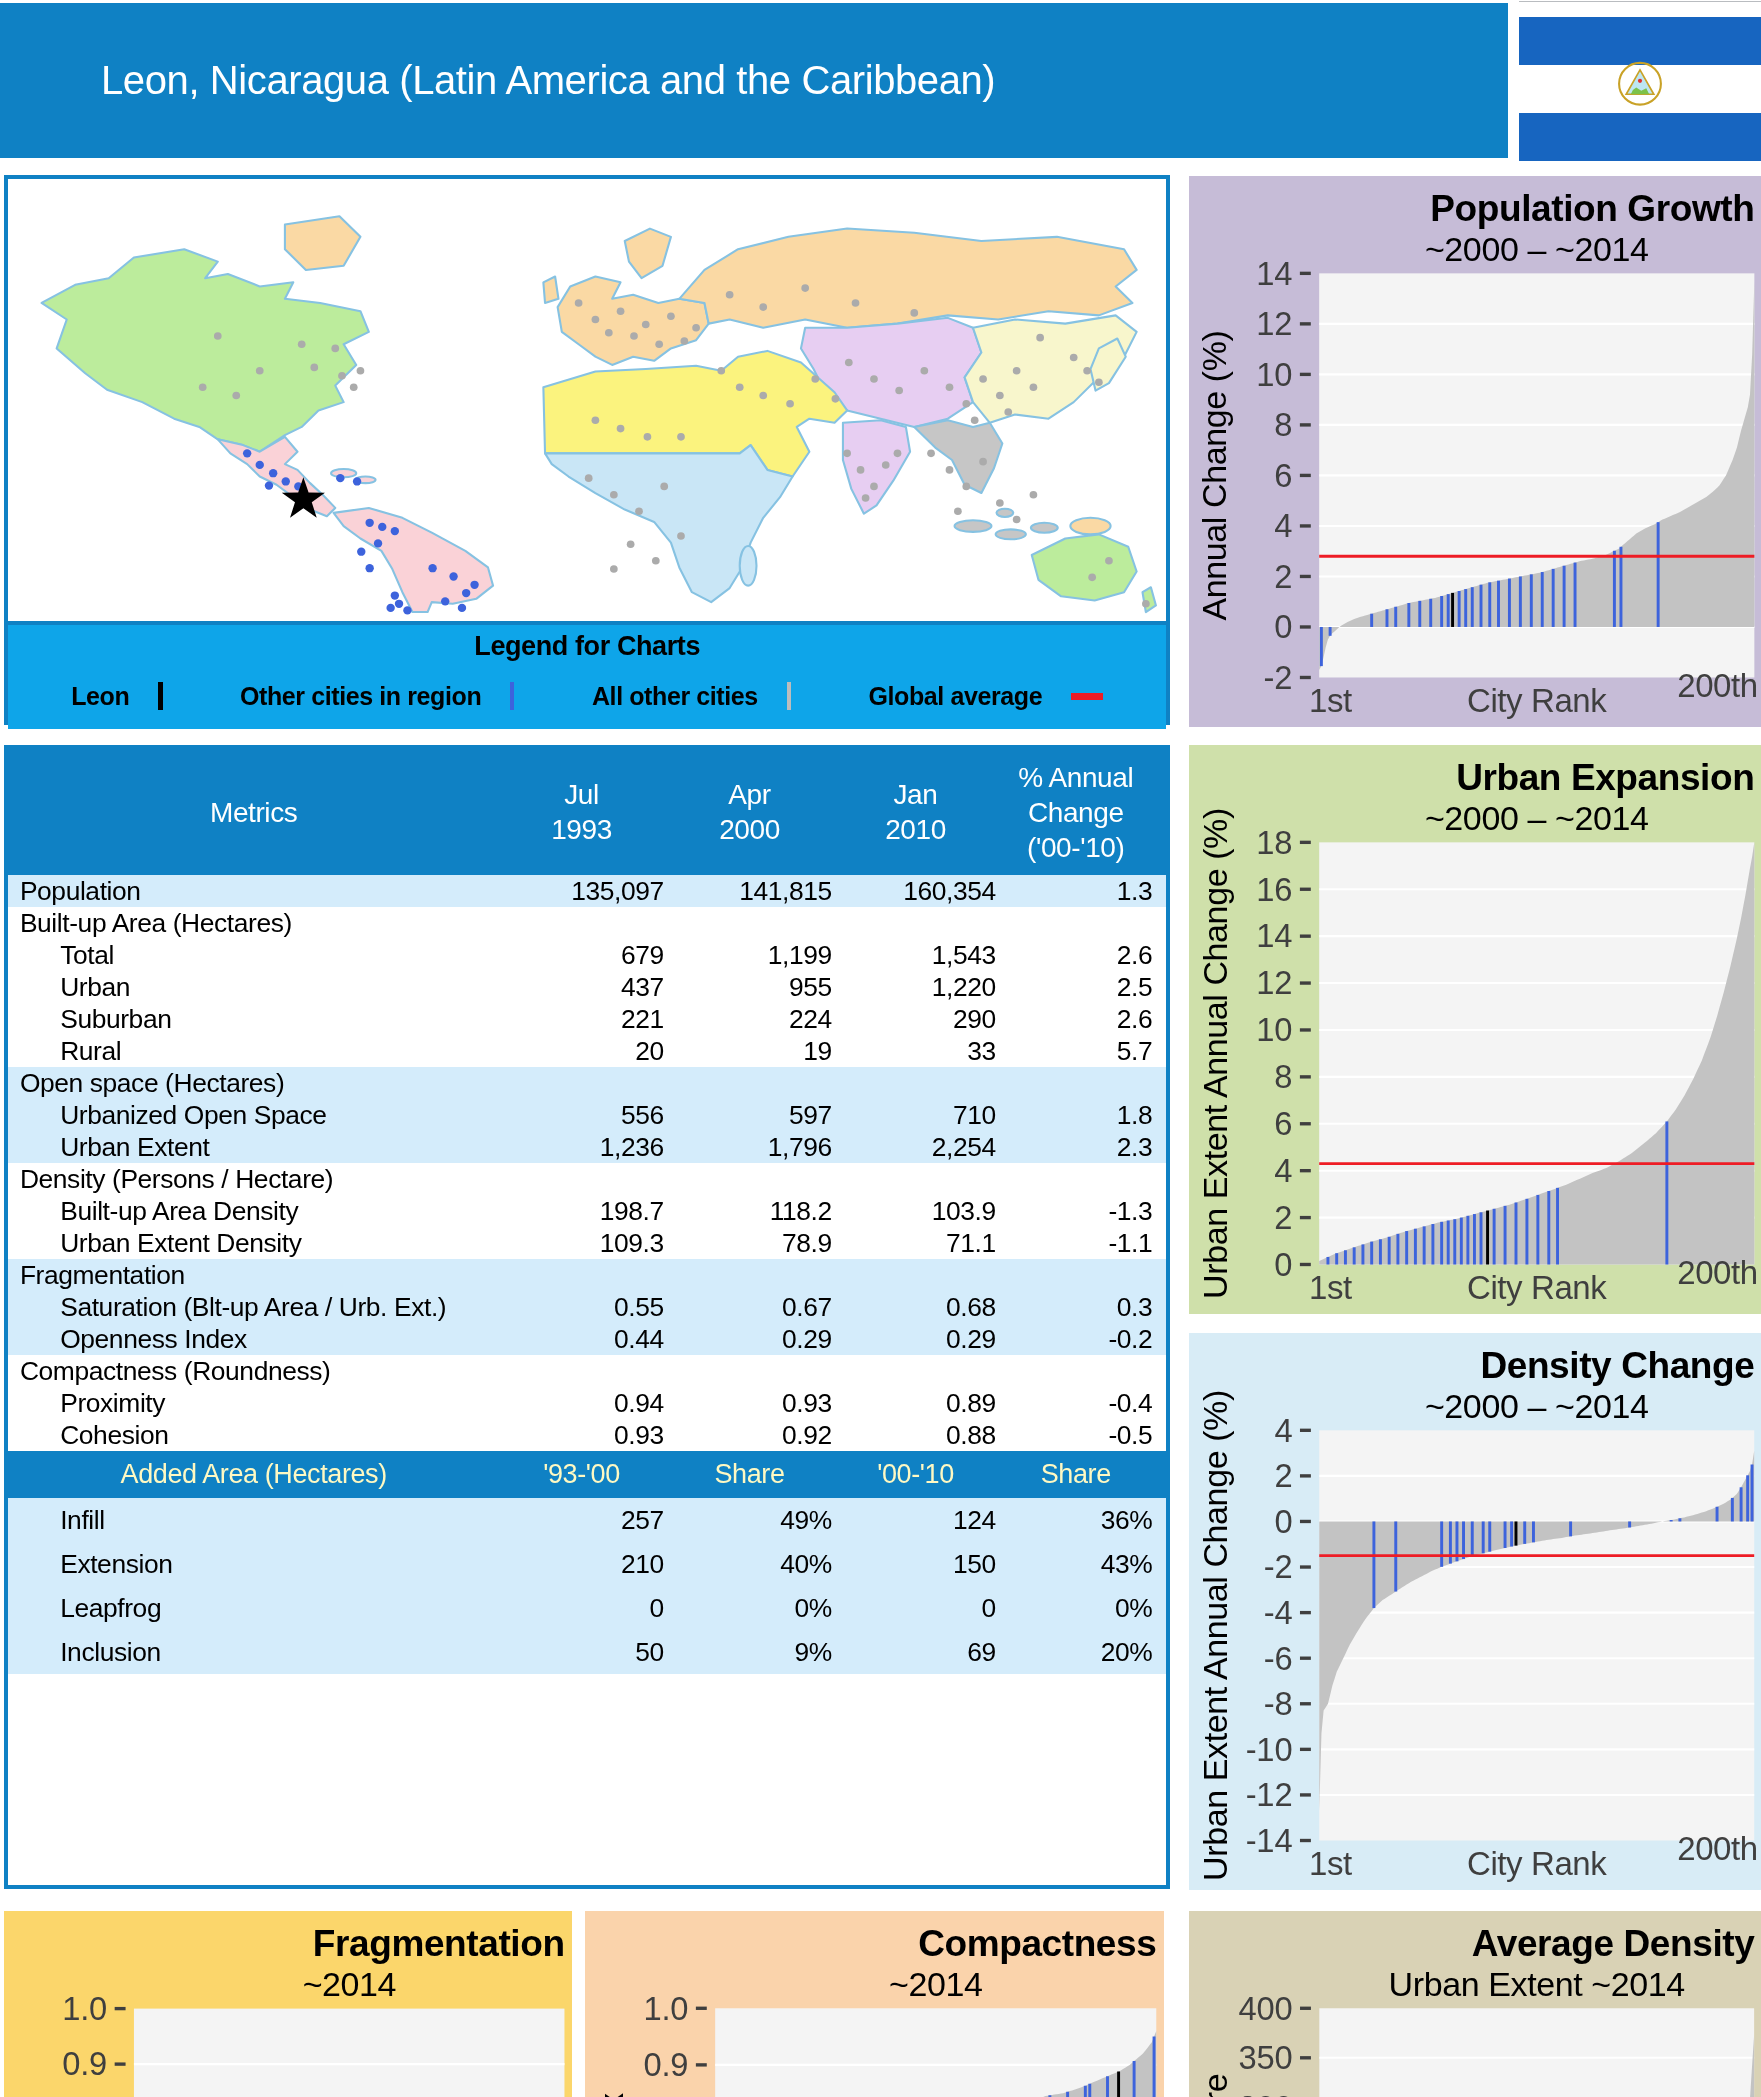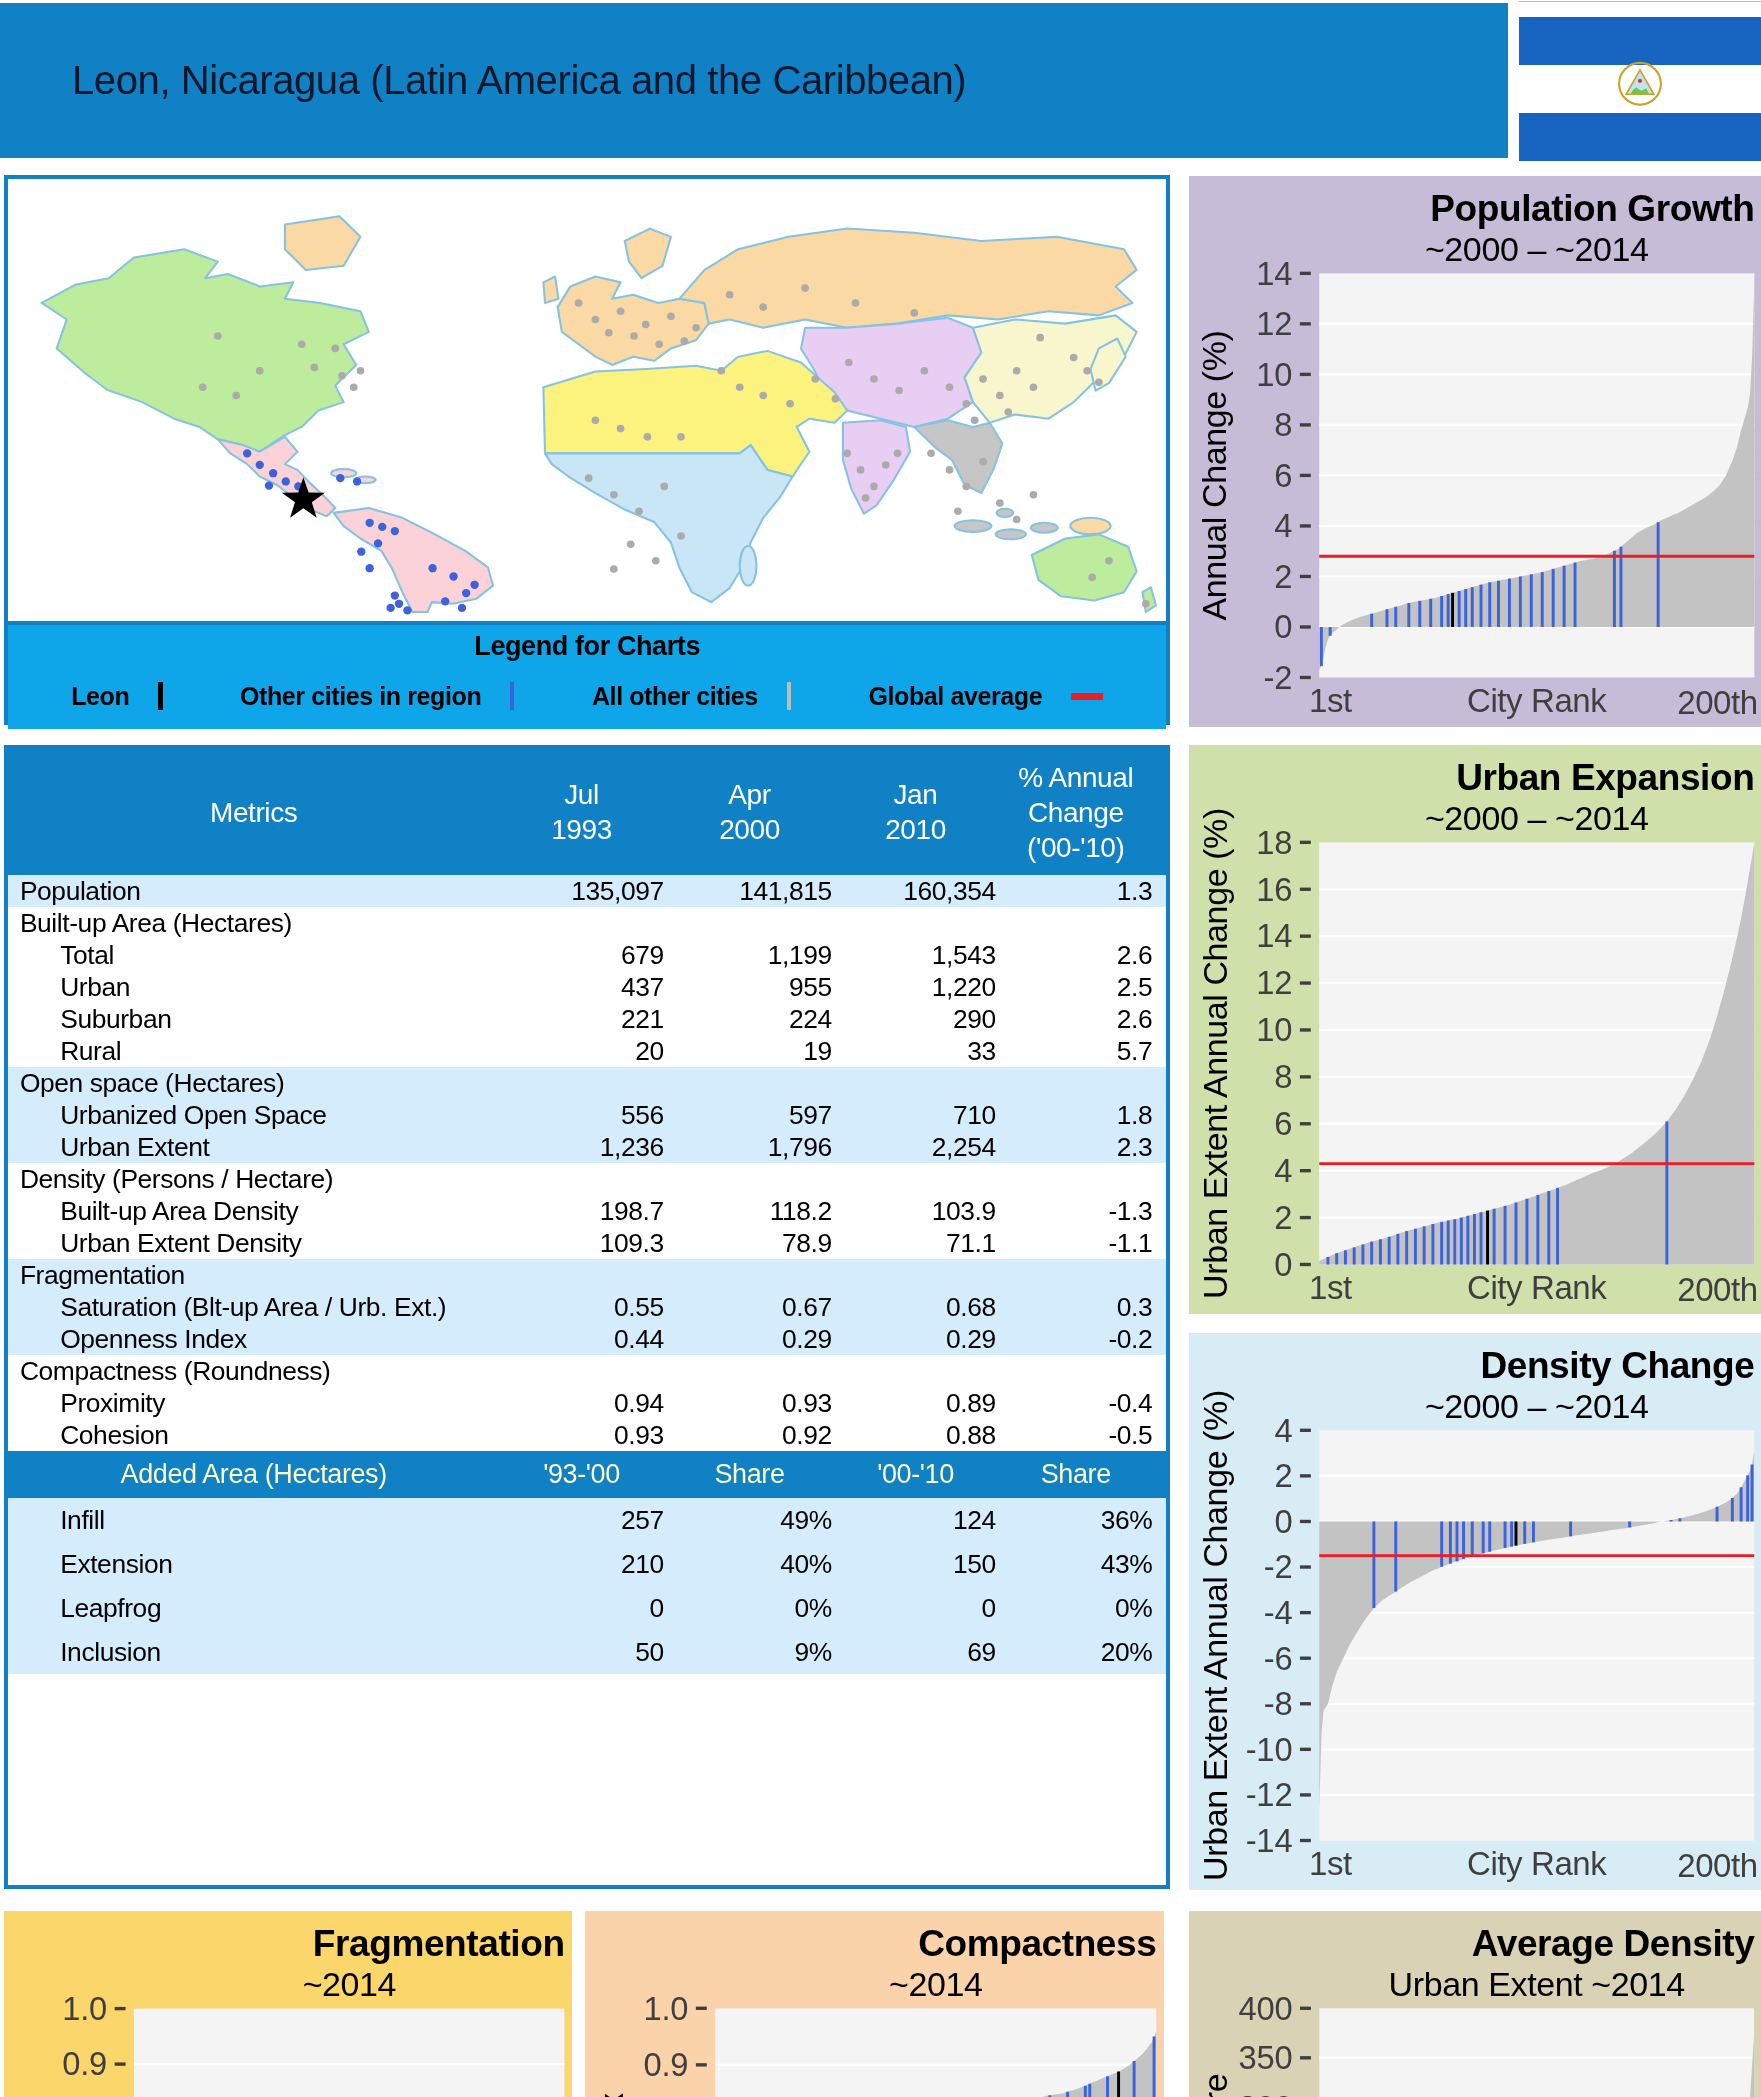--- a/index.html
+++ b/index.html
@@ -1,20 +1,20 @@
 <!DOCTYPE html>
 <html style="font-size:6.7px"><head>
 <meta charset="utf-8">
 <style>
   html,body{margin:0;padding:0;background:#ffffff;}
   #page{position:relative;width:1762px;height:2454px;background:#ffffff;overflow:hidden;
         font-family:"Liberation Sans",sans-serif;letter-spacing:-0.4px;color:#000;}
   
   #header-bar{position:absolute;left:0;top:2.5px;width:1508px;height:155px;display:flex;align-items:center;}
-  #header-title{color:#0f172a;font-size:40px;padding-left:72px;white-space:nowrap;}
+  #header-title{color:#ffffff;font-size:40px;padding-left:101px;white-space:nowrap;}
   #flag{position:absolute;left:1519px;top:0.8px;width:242px;height:159px;background:#ffffff;
         border-top:1.3px solid #b9bcc0;}
   .flag-stripe{position:absolute;left:0;width:100%;}
   #flag-emblem{position:absolute;left:50%;top:50%;transform:translate(-50%,-44%);}
   
   .bluebox{position:absolute;border:4.2px solid #0F81C4;box-sizing:border-box;background:#fff;}
   
   #map-area{position:absolute;left:0;top:0;width:1158px;height:438px;background:#ffffff;}
   #map-svg{width:100%;height:100%;}
   #legend{position:absolute;left:0;top:442px;width:1158px;height:108px;background:#0ea5e9;
@@ -47,21 +47,21 @@
   .chart-panel{position:absolute;}
   .chart-panel svg{position:absolute;left:0;top:0;}
   .c-title{position:absolute;left:130px;right:7.6px;top:11.7px;text-align:right;
            font-size:37px;font-weight:bold;letter-spacing:-0.4px;}
   .c-sub{position:absolute;left:130px;right:7.6px;top:54px;text-align:center;font-size:34px;}
   .c-ylab{position:absolute;left:1.7px;top:97px;bottom:49px;width:49px;
           display:flex;align-items:center;justify-content:center;}
   .c-ylab span{transform:rotate(-90deg);white-space:nowrap;font-size:34px;color:#000;}
   .c-x1{position:absolute;bottom:6.7px;left:120px;font-size:33px;color:#3F3F3F;}
   .c-xm{position:absolute;bottom:6.7px;left:130px;right:7.6px;text-align:center;font-size:33px;color:#3F3F3F;}
-  .c-x2{position:absolute;bottom:5px;right:4.2px;font-size:33px;color:#3F3F3F;}
+  .c-x2{position:absolute;bottom:22px;right:4.2px;font-size:33px;color:#3F3F3F;}
 </style>
 </head>
 <body>
 
 <div id="page">
 
   <div id="header-bar" style="background: rgb(15, 129, 196);">
     <div id="header-title">Leon, Nicaragua (Latin America and the Caribbean)</div>
   </div>
 

